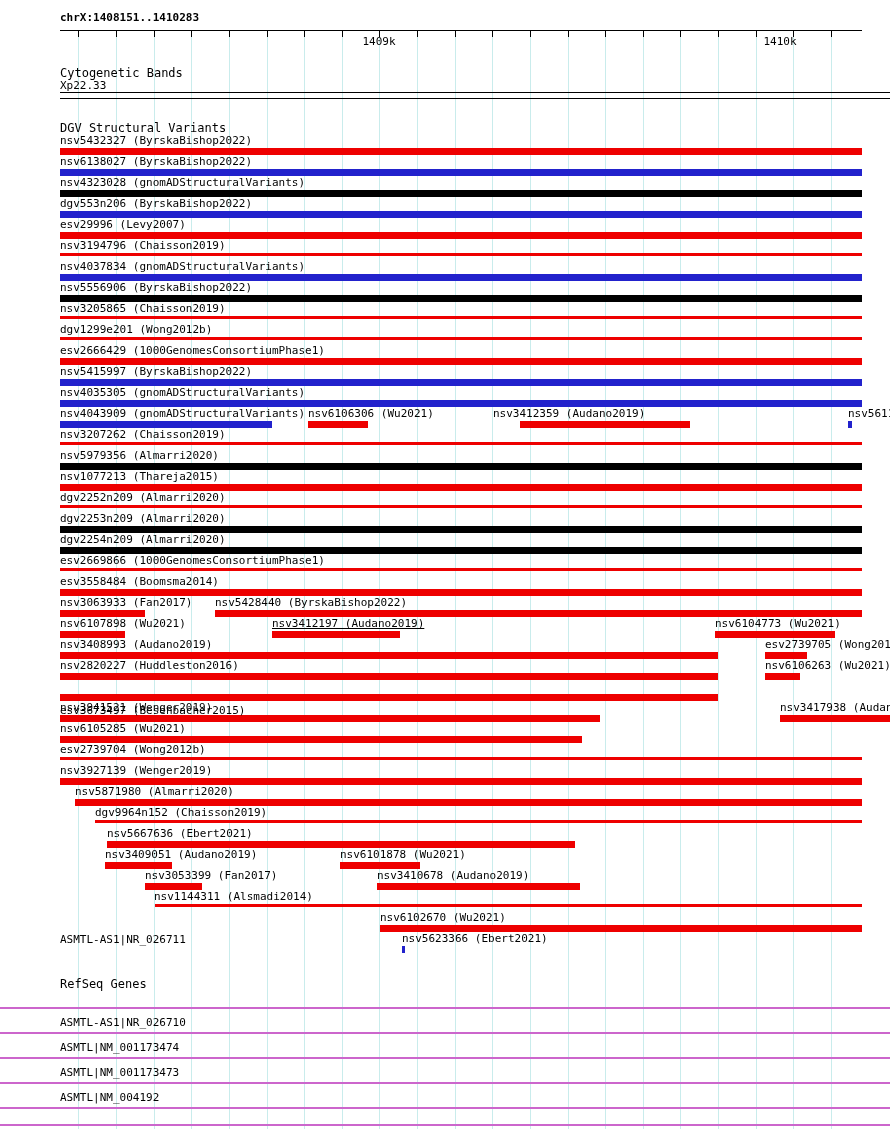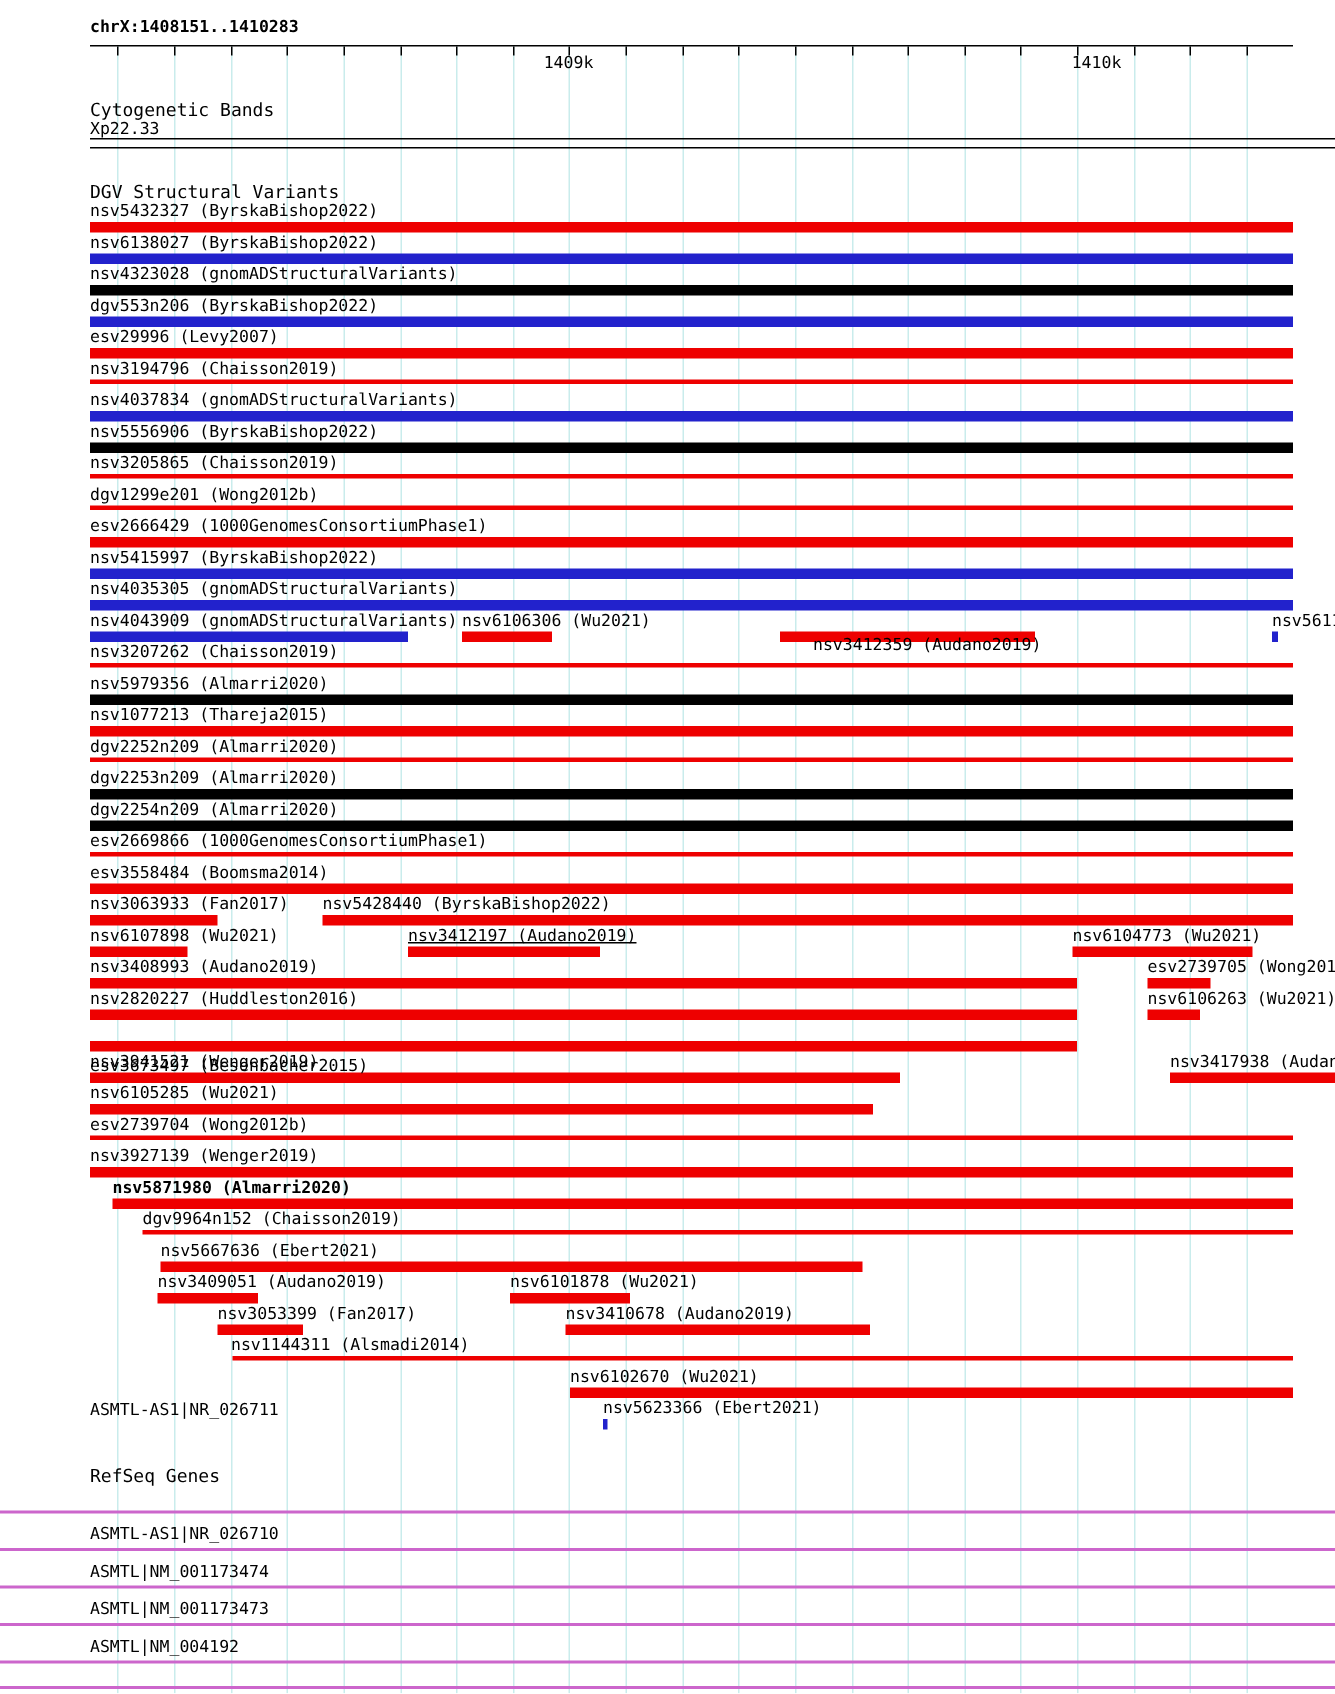--- a/index.html
+++ b/index.html
@@ -63,21 +63,21 @@
     <div class="ruler-tick" style="left: 530px; top: 31px; height: 6px;"></div>
     <div class="ruler-tick" style="left: 568px; top: 31px; height: 6px;"></div>
     <div class="ruler-tick" style="left: 605px; top: 31px; height: 6px;"></div>
     <div class="ruler-tick" style="left: 643px; top: 31px; height: 6px;"></div>
     <div class="ruler-tick" style="left: 680px; top: 31px; height: 6px;"></div>
     <div class="ruler-tick" style="left: 718px; top: 31px; height: 6px;"></div>
     <div class="ruler-tick" style="left: 756px; top: 31px; height: 6px;"></div>
     <div class="ruler-tick" style="left: 793px; top: 31px; height: 6px;"></div>
     <div class="ruler-tick" style="left: 831px; top: 31px; height: 6px;"></div>
     <div class="ruler-ticklabel" style="left: 379px; top: 36px;">1409k</div>
-    <div class="ruler-ticklabel" style="left: 731px; top: 36px;">1410k</div>
+    <div class="ruler-ticklabel" style="left: 780px; top: 36px;">1410k</div>
     <div class="lbl" style="left: 60px; top: 135px;">nsv5432327 (ByrskaBishop2022)</div>
     <div class="bar" style="left: 60px; top: 148px; width: 802px; height: 7px; background: rgb(238, 0, 0);"></div>
     <div class="lbl" style="left: 60px; top: 156px;">nsv6138027 (ByrskaBishop2022)</div>
     <div class="bar" style="left: 60px; top: 169px; width: 802px; height: 7px; background: rgb(34, 34, 204);"></div>
     <div class="lbl" style="left: 60px; top: 177px;">nsv4323028 (gnomADStructuralVariants)</div>
     <div class="bar" style="left: 60px; top: 190px; width: 802px; height: 7px; background: rgb(0, 0, 0);"></div>
     <div class="lbl" style="left: 60px; top: 198px;">dgv553n206 (ByrskaBishop2022)</div>
     <div class="bar" style="left: 60px; top: 211px; width: 802px; height: 7px; background: rgb(34, 34, 204);"></div>
     <div class="lbl" style="left: 60px; top: 219px;">esv29996 (Levy2007)</div>
     <div class="bar" style="left: 60px; top: 232px; width: 802px; height: 7px; background: rgb(238, 0, 0);"></div>
@@ -94,21 +94,21 @@
     <div class="lbl" style="left: 60px; top: 345px;">esv2666429 (1000GenomesConsortiumPhase1)</div>
     <div class="bar" style="left: 60px; top: 358px; width: 802px; height: 7px; background: rgb(238, 0, 0);"></div>
     <div class="lbl" style="left: 60px; top: 366px;">nsv5415997 (ByrskaBishop2022)</div>
     <div class="bar" style="left: 60px; top: 379px; width: 802px; height: 7px; background: rgb(34, 34, 204);"></div>
     <div class="lbl" style="left: 60px; top: 387px;">nsv4035305 (gnomADStructuralVariants)</div>
     <div class="bar" style="left: 60px; top: 400px; width: 802px; height: 7px; background: rgb(34, 34, 204);"></div>
     <div class="lbl" style="left: 60px; top: 408px;">nsv4043909 (gnomADStructuralVariants)</div>
     <div class="bar" style="left: 60px; top: 421px; width: 212px; height: 7px; background: rgb(34, 34, 204);"></div>
     <div class="lbl" style="left: 308px; top: 408px;">nsv6106306 (Wu2021)</div>
     <div class="bar" style="left: 308px; top: 421px; width: 60px; height: 7px; background: rgb(238, 0, 0);"></div>
-    <div class="lbl" style="left: 542px; top: 408px; margin-top: 16px;">nsv3412359 (Audano2019)</div>
+    <div class="lbl" style="left: 493px; top: 408px;">nsv3412359 (Audano2019)</div>
     <div class="bar" style="left: 520px; top: 421px; width: 170px; height: 7px; background: rgb(238, 0, 0);"></div>
     <div class="lbl" style="left: 848px; top: 408px;">nsv5611</div>
     <div class="bar" style="left: 848px; top: 421px; width: 4px; height: 7px; background: rgb(34, 34, 204);"></div>
     <div class="lbl" style="left: 60px; top: 429px;">nsv3207262 (Chaisson2019)</div>
     <div class="bar" style="left: 60px; top: 442px; width: 802px; height: 3px; background: rgb(238, 0, 0);"></div>
     <div class="lbl" style="left: 60px; top: 450px;">nsv5979356 (Almarri2020)</div>
     <div class="bar" style="left: 60px; top: 463px; width: 802px; height: 7px; background: rgb(0, 0, 0);"></div>
     <div class="lbl" style="left: 60px; top: 471px;">nsv1077213 (Thareja2015)</div>
     <div class="bar" style="left: 60px; top: 484px; width: 802px; height: 7px; background: rgb(238, 0, 0);"></div>
     <div class="lbl" style="left: 60px; top: 492px;">dgv2252n209 (Almarri2020)</div>
@@ -144,21 +144,21 @@
     <div class="lbl" style="left: 60px; top: 702px;">nsv3941521 (Wenger2019)</div>
     <div class="bar" style="left: 60px; top: 715px; width: 540px; height: 7px; background: rgb(238, 0, 0);"></div>
     <div class="lbl" style="left: 780px; top: 702px;">nsv3417938 (Audano</div>
     <div class="bar" style="left: 780px; top: 715px; width: 110px; height: 7px; background: rgb(238, 0, 0);"></div>
     <div class="lbl" style="left: 60px; top: 723px;">nsv6105285 (Wu2021)</div>
     <div class="bar" style="left: 60px; top: 736px; width: 522px; height: 7px; background: rgb(238, 0, 0);"></div>
     <div class="lbl" style="left: 60px; top: 744px;">esv2739704 (Wong2012b)</div>
     <div class="bar" style="left: 60px; top: 757px; width: 802px; height: 3px; background: rgb(238, 0, 0);"></div>
     <div class="lbl" style="left: 60px; top: 765px;">nsv3927139 (Wenger2019)</div>
     <div class="bar" style="left: 60px; top: 778px; width: 802px; height: 7px; background: rgb(238, 0, 0);"></div>
-    <div class="lbl" style="left: 75px; top: 786px; font-weight: bold;">nsv5871980 (Almarri2020)</div>
+    <div class="lbl" style="left: 75px; top: 786px;">nsv5871980 (Almarri2020)</div>
     <div class="bar" style="left: 75px; top: 799px; width: 787px; height: 7px; background: rgb(238, 0, 0);"></div>
     <div class="lbl" style="left: 95px; top: 807px;">dgv9964n152 (Chaisson2019)</div>
     <div class="bar" style="left: 95px; top: 820px; width: 767px; height: 3px; background: rgb(238, 0, 0);"></div>
     <div class="lbl" style="left: 107px; top: 828px;">nsv5667636 (Ebert2021)</div>
     <div class="bar" style="left: 107px; top: 841px; width: 468px; height: 7px; background: rgb(238, 0, 0);"></div>
     <div class="lbl" style="left: 105px; top: 849px;">nsv3409051 (Audano2019)</div>
     <div class="bar" style="left: 105px; top: 862px; width: 67px; height: 7px; background: rgb(238, 0, 0);"></div>
     <div class="lbl" style="left: 340px; top: 849px;">nsv6101878 (Wu2021)</div>
     <div class="bar" style="left: 340px; top: 862px; width: 80px; height: 7px; background: rgb(238, 0, 0);"></div>
     <div class="lbl" style="left: 145px; top: 870px;">nsv3053399 (Fan2017)</div>

